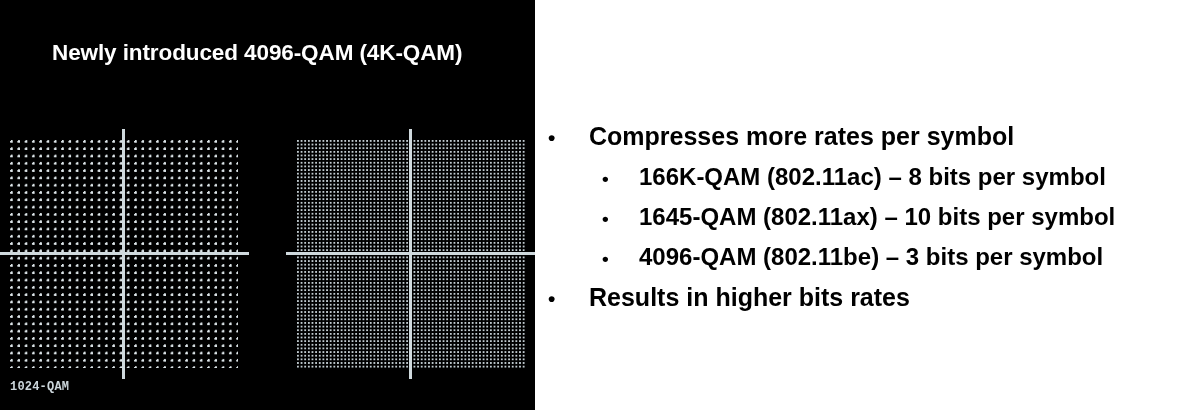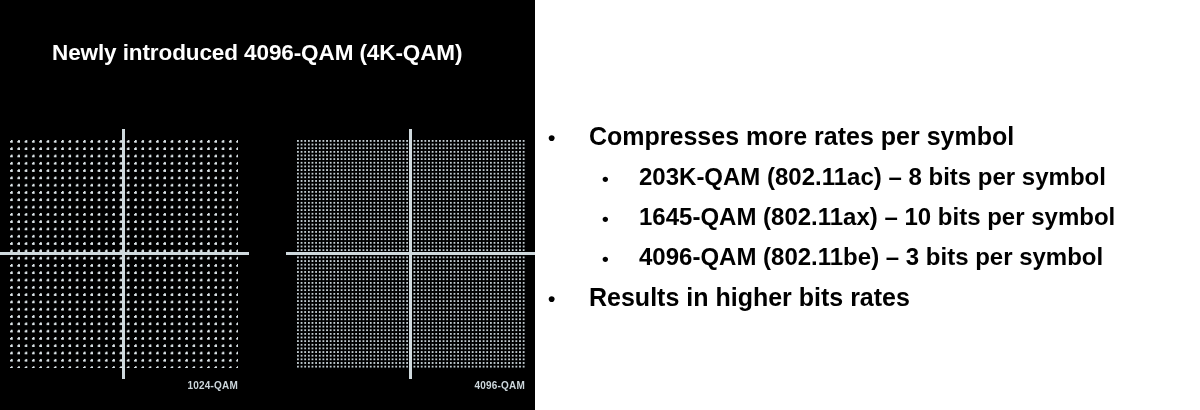--- a/index.html
+++ b/index.html
@@ -87,25 +87,26 @@
     position: absolute;
     left: -11px;
     width: 250px;
     height: 3px;
     background: #cfd9dd;
     top: 112px;
   }
   .const-label {
     position: absolute;
     width: 228px;
-    text-align: right;
+    text-align: left;
     color: #ccd6db;
-    font-size: 10px;
+    font-size: 12px;
     font-weight: bold;
     letter-spacing: 0.2px;
+    font-family: Liberation Mono, monospace;
   }
 
   
   #const-1024 { left: 10px; top: 140px; }
   #const-1024 .const-dots {
     background-image:
       radial-gradient(circle at 1.6px 1.6px, rgba(232,241,245,0.95) 1.25px, rgba(232,241,245,0) 1.6px);
     background-size: 7.3px 7.3px;
     background-position: 0 0;
   }
@@ -176,35 +177,34 @@
       </div>
       <div class="const-label">1024-QAM</div>
     </div>
 
     <div class="constellation" id="const-4096">
       <div class="const-plot">
         <div class="const-dots"></div>
         <div class="axis-v"></div>
         <div class="axis-h"></div>
       </div>
-      <div class="const-label">4096-QAM</div>
     </div>
 
   </div>
 
   <div id="bullets">
 
     <div class="bullet-row lvl1" id="row-1">
       <span class="bullet-mark">•</span>
       <span class="bullet-text">Compresses more rates per symbol</span>
     </div>
 
     <div class="bullet-row lvl2" id="row-2">
       <span class="bullet-mark">•</span>
-      <span class="bullet-text">203K-QAM (802.11ac) – 8 bits per symbol</span>
+      <span class="bullet-text">166K-QAM (802.11ac) – 8 bits per symbol</span>
     </div>
 
     <div class="bullet-row lvl2" id="row-3">
       <span class="bullet-mark">•</span>
       <span class="bullet-text">1645-QAM (802.11ax) – 10 bits per symbol</span>
     </div>
 
     <div class="bullet-row lvl2" id="row-4">
       <span class="bullet-mark">•</span>
       <span class="bullet-text">4096-QAM (802.11be) – 3 bits per symbol</span>

